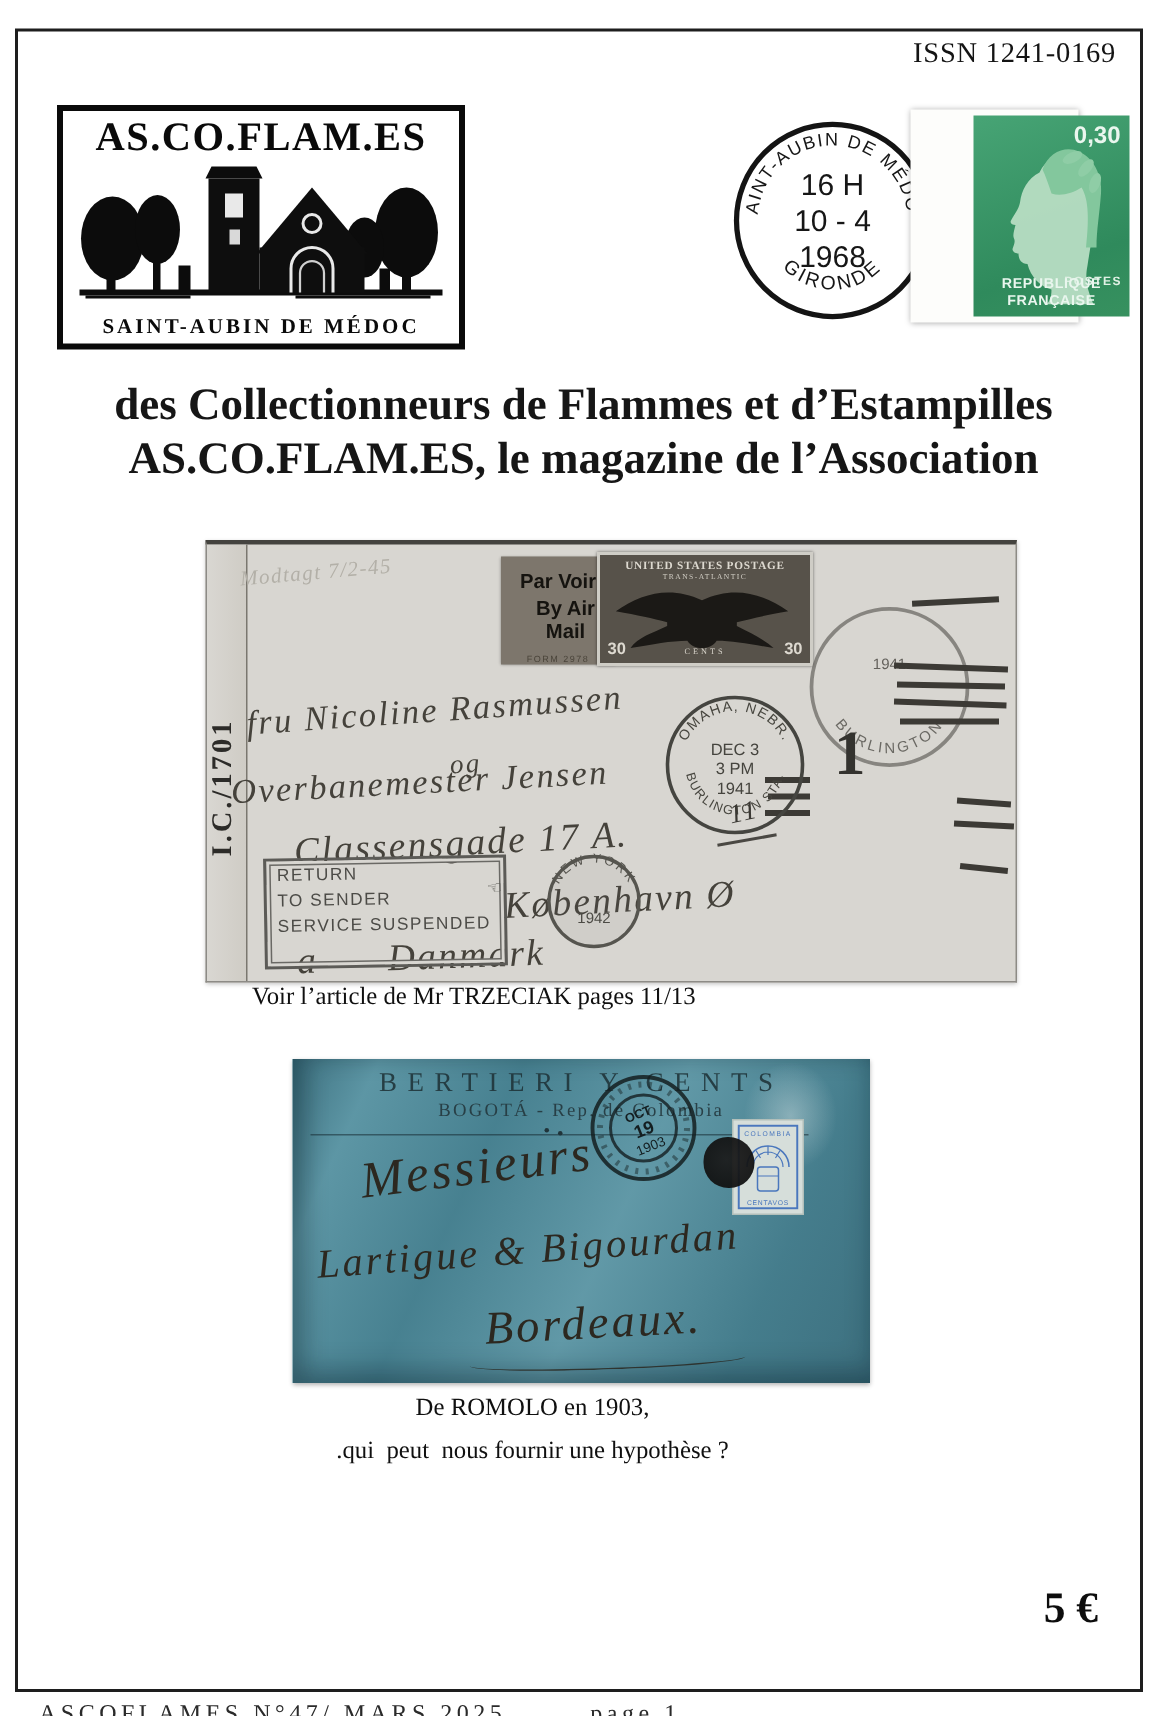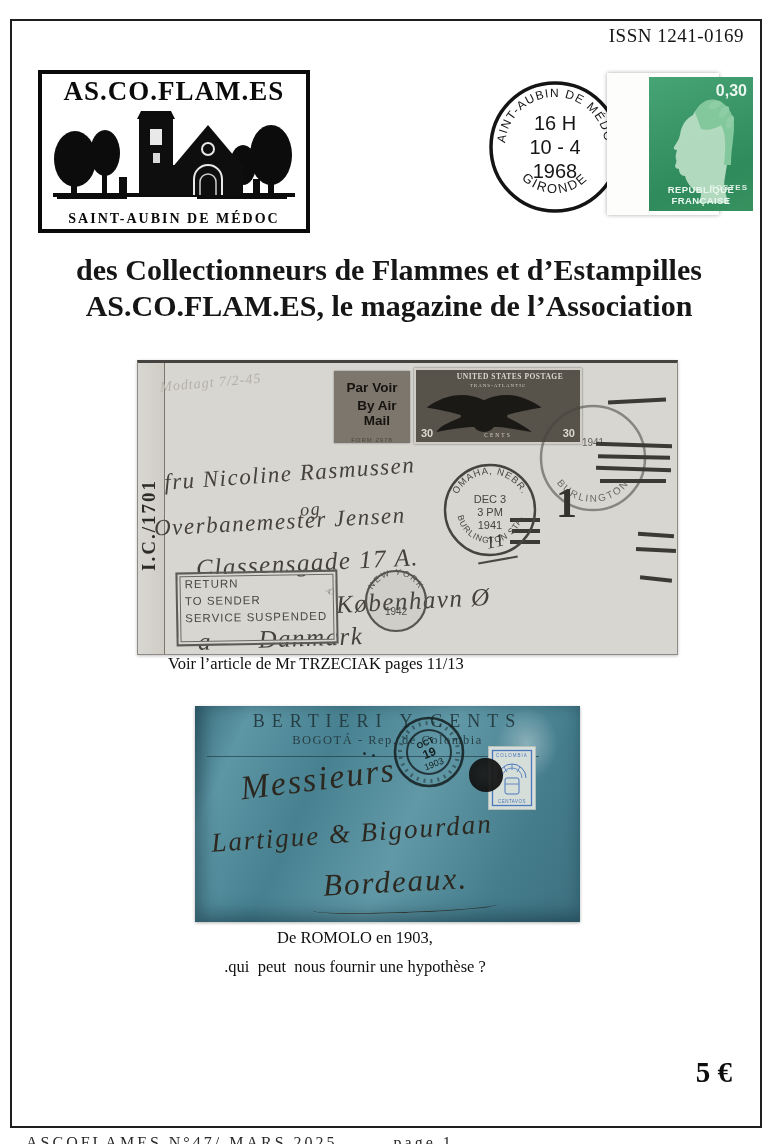--- a/index.html
+++ b/index.html
@@ -24,21 +24,21 @@
   .main-title{position:absolute;left:0;top:252px;width:778px;text-align:center;font-weight:bold;font-size:30px;line-height:36px;color:#161616;}
   
   .env-us{position:absolute;left:137px;top:360px;width:539px;height:291px;background:#d8d6d1;border:1px solid #8d8b86;border-top:3px solid #44433f;overflow:hidden;box-shadow:0 1px 3px rgba(0,0,0,.25);}
   .censor-strip{position:absolute;left:0;top:0;width:26px;height:100%;background:linear-gradient(90deg,#d9d7d2,#cfccc5);border-right:1.5px solid #7a776f;}
   .censor-text{position:absolute;left:-98px;top:150px;width:220px;height:24px;transform:rotate(-90deg);font-weight:bold;font-size:19px;letter-spacing:2px;color:#2c2b28;text-align:center;}
   .pencil{position:absolute;left:22px;top:12px;font-style:italic;font-size:14px;color:#b3b0a8;transform:rotate(-5deg);letter-spacing:1px;}
   .avion{position:absolute;left:196px;top:8px;width:76px;height:72px;background:#7d766c;color:#15130f;text-align:center;box-shadow:0 0 2px rgba(0,0,0,.4);}
   .avion .l1{font-family:"Liberation Sans",sans-serif;font-weight:bold;font-size:13.5px;margin-top:9px;}
   .avion .l2{font-family:"Liberation Sans",sans-serif;font-weight:bold;font-size:13.5px;margin-top:3px;padding-left:10px;}
   .avion .form{font-family:"Liberation Sans",sans-serif;font-size:6px;margin-top:9px;color:#4a443a;letter-spacing:1px;}
-  .us-stamp{position:absolute;left:276px;top:5px;width:140px;height:72px;background:#57524a;border:2px solid #cfcdc6;box-shadow:0 0 2px rgba(0,0,0,.5);overflow:hidden;padding-left:24px;}
+  .us-stamp{position:absolute;left:260px;top:5px;width:140px;height:72px;background:#57524a;border:2px solid #cfcdc6;box-shadow:0 0 2px rgba(0,0,0,.5);overflow:hidden;}
   .us-stamp .hdr{text-align:center;font-size:7.5px;font-weight:bold;color:#ddd9d0;letter-spacing:.5px;margin-top:2px;}
   .us-stamp .ribbon{position:absolute;left:0;right:0;top:13px;text-align:center;font-size:5px;color:#cfcbc2;letter-spacing:1px;}
   .us-stamp .v30{position:absolute;bottom:3px;font-family:"Liberation Sans",sans-serif;font-weight:bold;font-size:11px;color:#ddd9d0;}
   .us-stamp .banner{position:absolute;bottom:4px;left:0;right:0;text-align:center;font-size:5.5px;color:#d6d2c9;letter-spacing:2px;}
   .hw{position:absolute;font-style:italic;color:#45423b;letter-spacing:1.5px;white-space:pre;}
   .bar{position:absolute;background:#3c3a35;}
   .rts{position:absolute;left:38px;top:208px;width:158px;height:70px;border:2px solid #5c5b57;box-shadow:inset 0 0 0 2px #d8d6d1, inset 0 0 0 3px #6a6965;transform:rotate(-1deg);color:#4c4b47;font-family:"Liberation Sans",sans-serif;}
   .rts div{margin:4px 0 0 7px;font-size:11.5px;letter-spacing:1px;line-height:13px;}
   .hand{position:absolute;right:0px;top:10px;font-size:32px;color:#55544f;font-family:"DejaVu Sans",sans-serif;transform:rotate(-8deg);}
   .caption-us{position:absolute;left:168px;top:654px;font-size:16.5px;color:#101010;}

